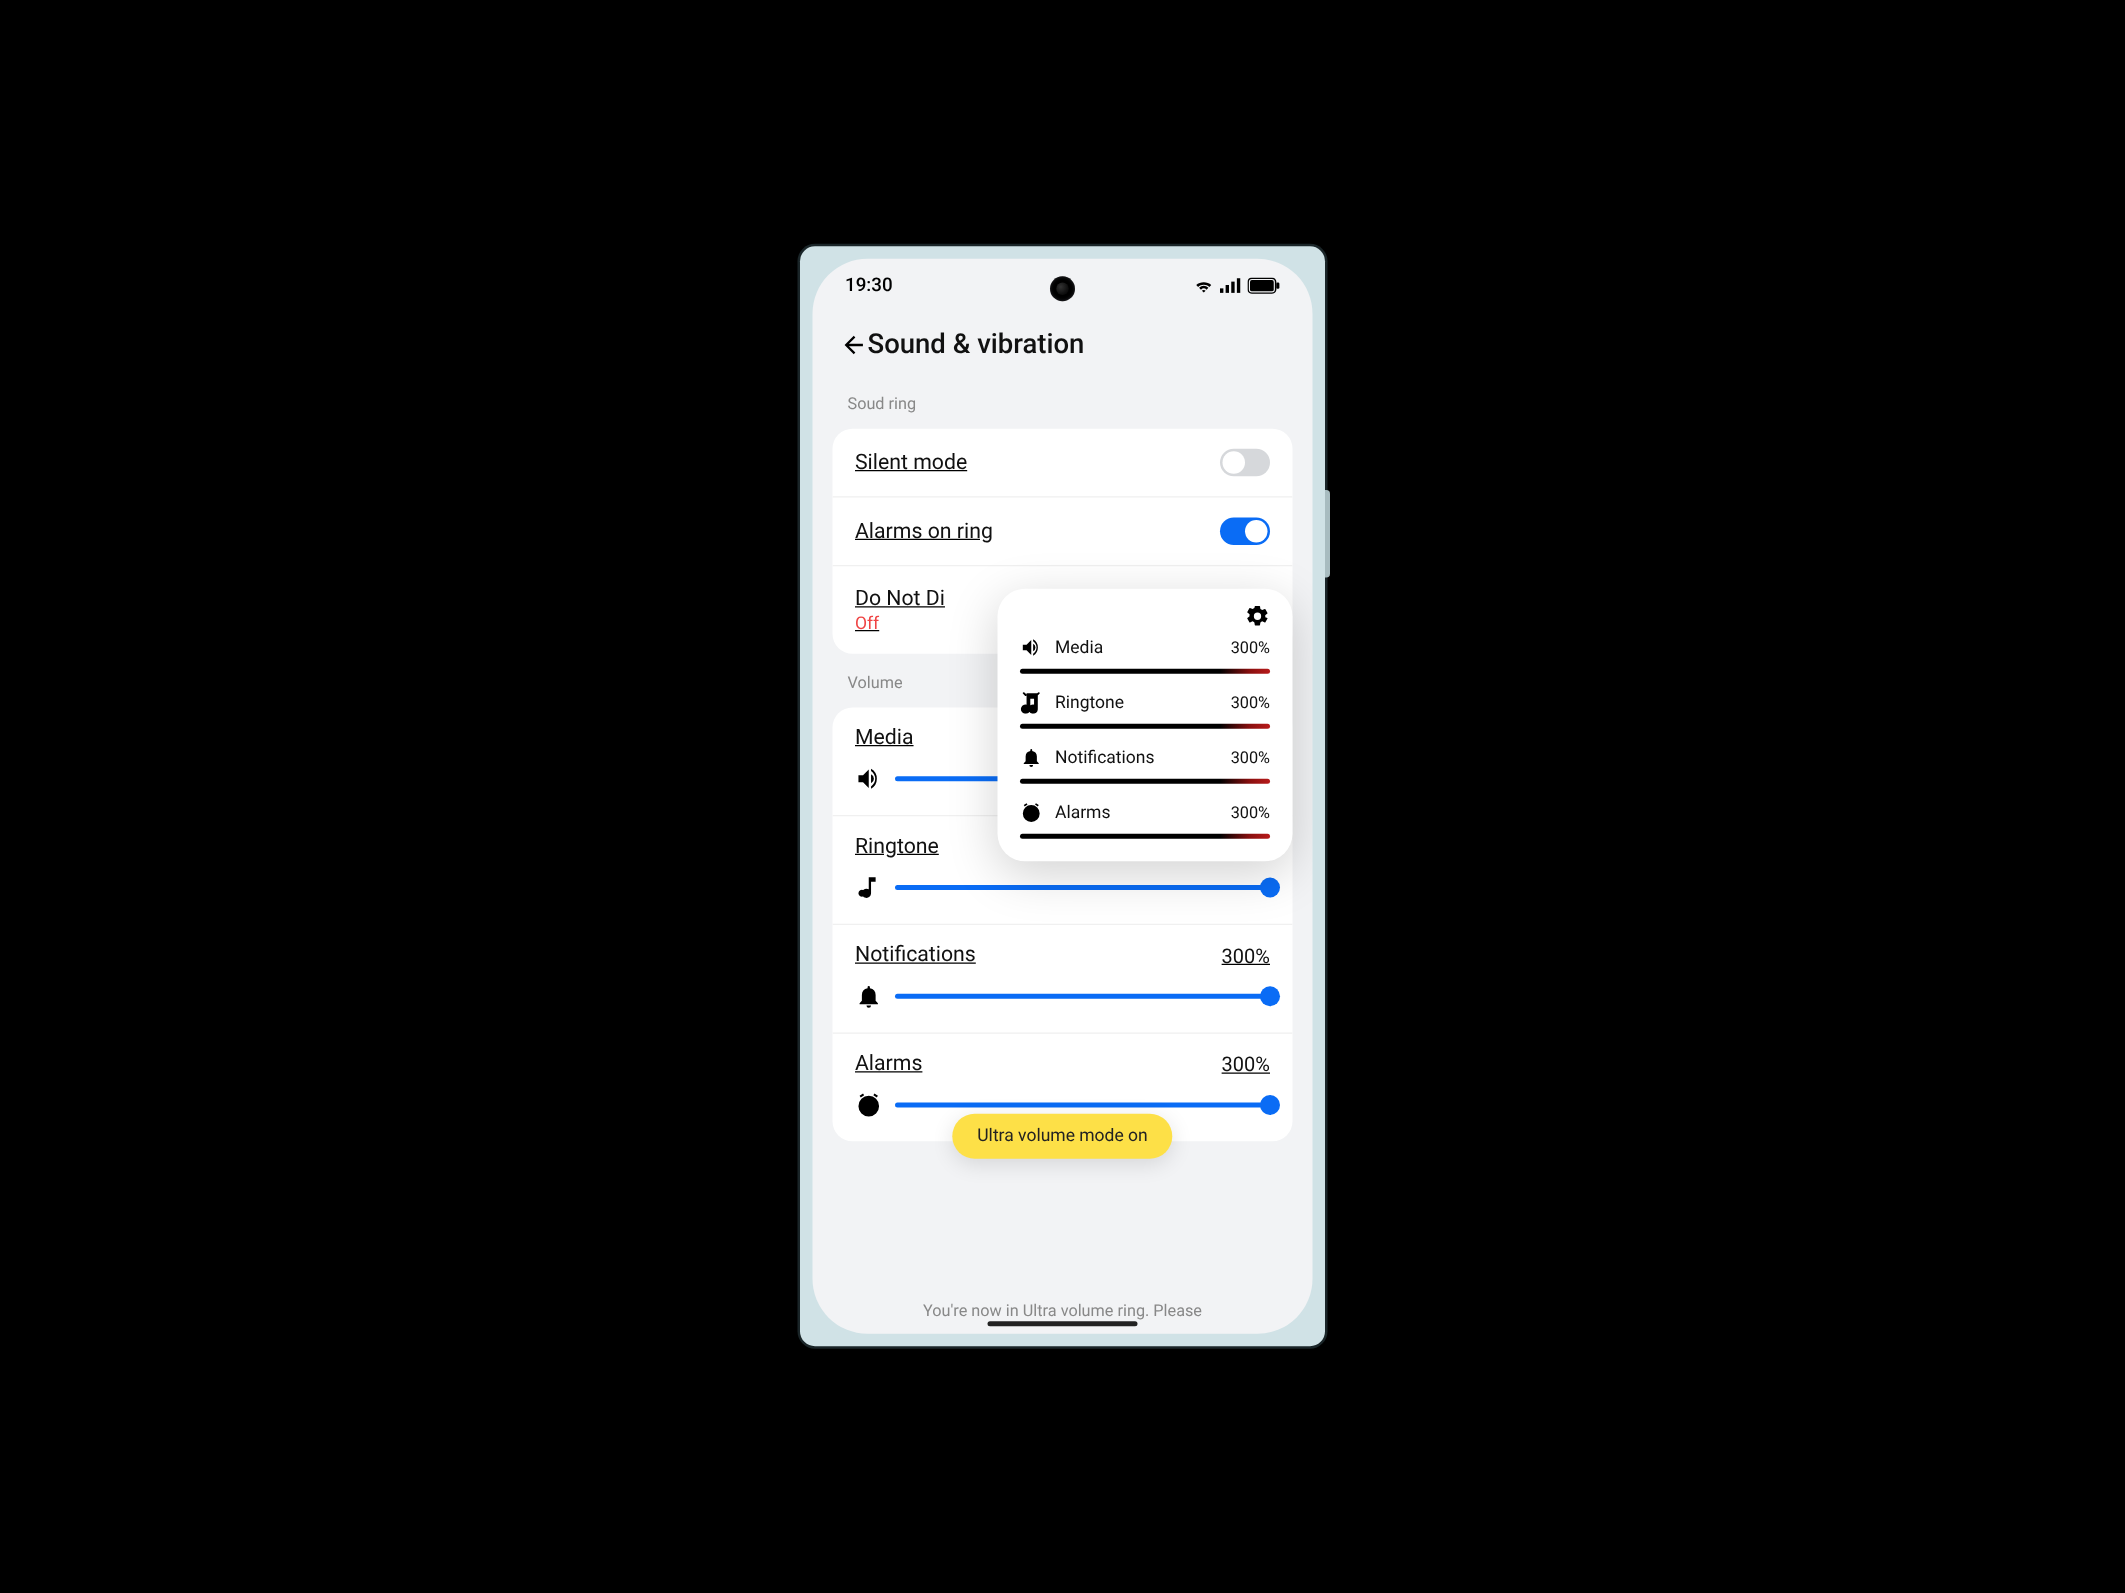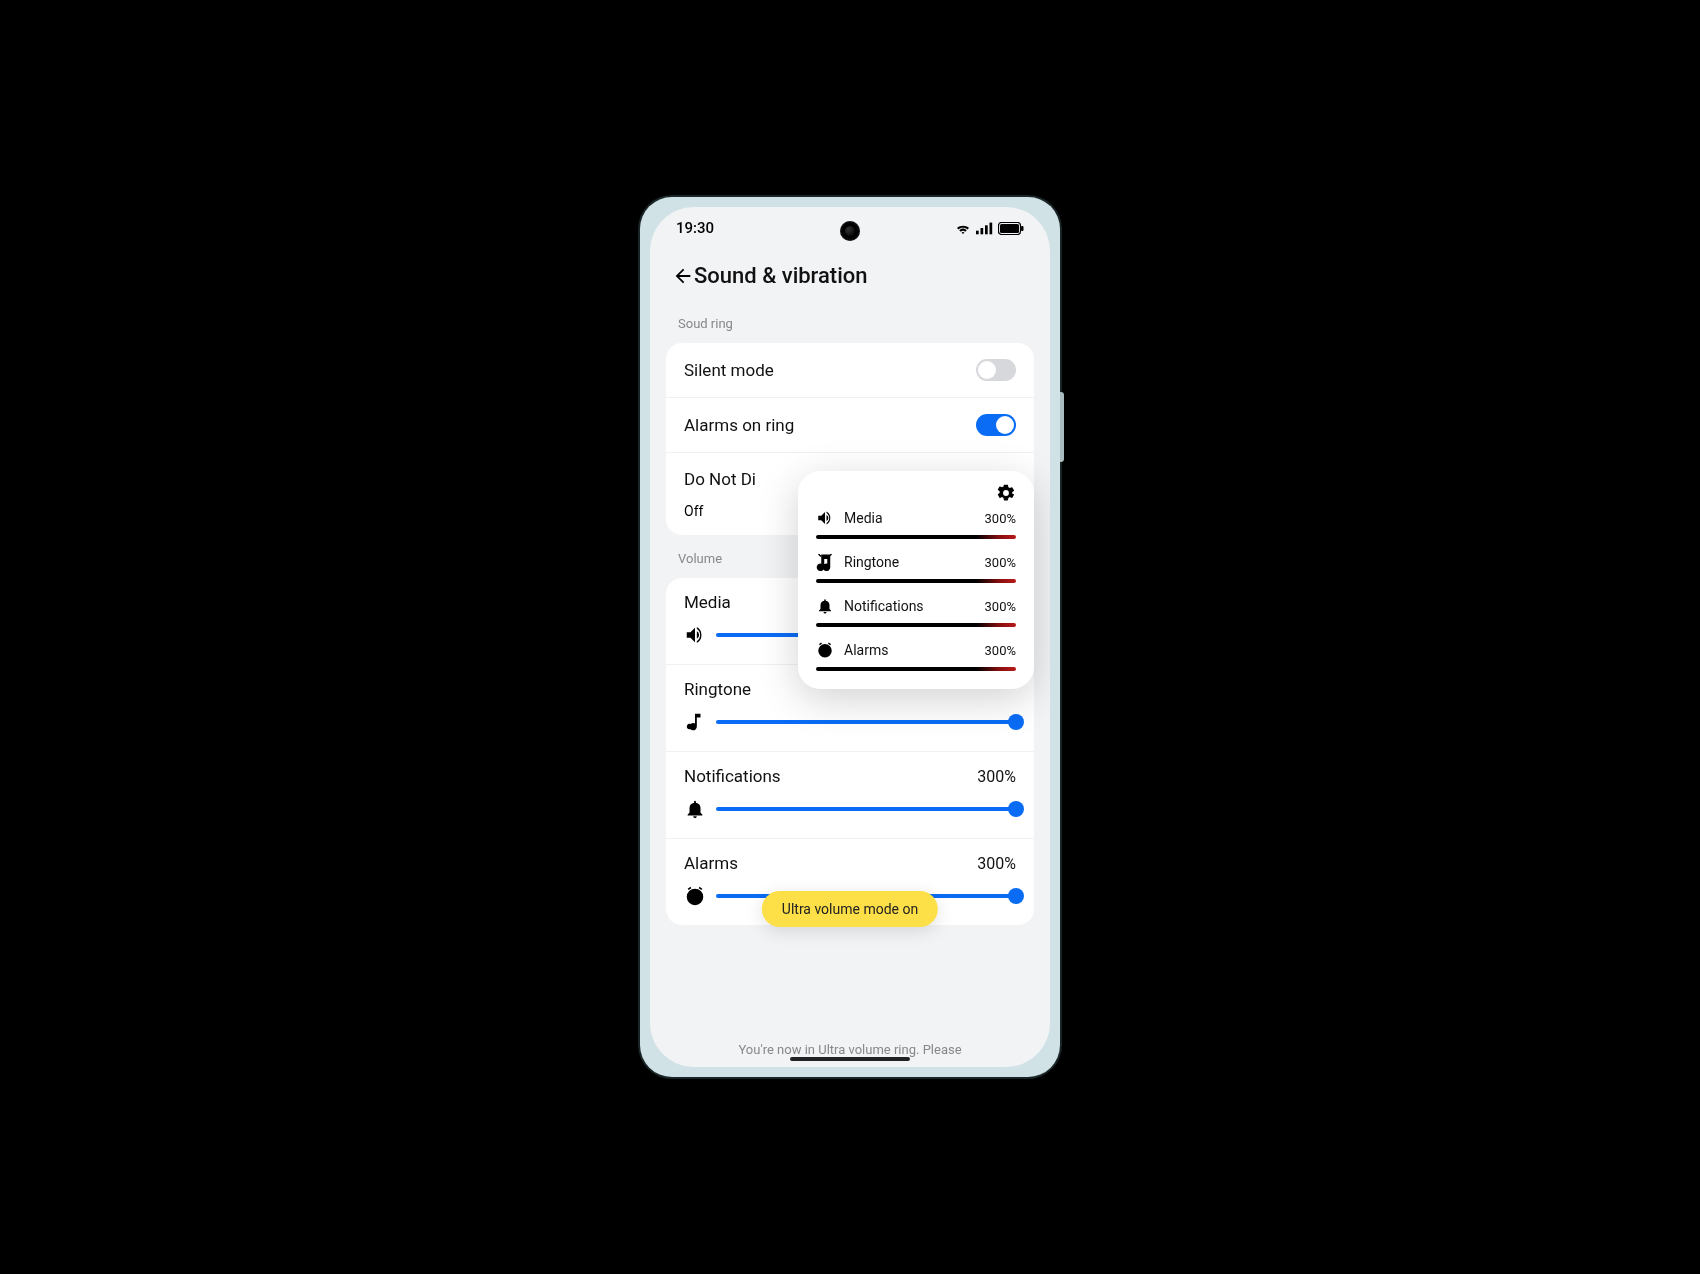--- a/index.html
+++ b/index.html
@@ -9,21 +9,21 @@
     background: #000;
     font-family: -apple-system, BlinkMacSystemFont, "Segoe UI", Roboto, sans-serif;
     display: flex;
     align-items: center;
     justify-content: center;
   }
   .phone-frame {
     width: 420px;
     height: 880px;
     background: #d0e2e6;
-    border-radius: 32px;
+    border-radius: 12px;
     padding: 10px;
     position: relative;
     box-shadow: 0 0 0 2px #1a2528;
   }
   .phone-button-side {
     position: absolute;
     right: -4px;
     top: 195px;
     width: 4px;
     height: 70px;
@@ -80,31 +80,32 @@
   .section-label {
     font-size: 13px;
     color: #888;
     padding: 6px 28px;
   }
   .card {
     background: #fff;
     margin: 6px 16px;
     border-radius: 16px;
     overflow: hidden;
+    text-decoration: underline;
   }
   .row {
     padding: 16px 18px;
     display: flex;
     align-items: center;
     justify-content: space-between;
     border-bottom: 1px solid #f0f0f0;
   }
   .row:last-child { border-bottom: none; }
   .row-title { font-size: 17px; color: #111; }
-  .row-sub { font-size: 14px; color: #000000; margin-top: 14px; }
+  .row-sub { font-size: 14px; color: #ef4444; margin-top: 2px; }
   .toggle {
     width: 40px; height: 22px; border-radius: 11px; position: relative;
   }
   .toggle-off { background: #d6d8db; }
   .toggle-on { background: #0a6cf5; }
   .toggle::after {
     content: ""; position: absolute; top: 2px; width: 18px; height: 18px;
     background: #fff; border-radius: 50%;
   }
   .toggle-off::after { left: 2px; }

